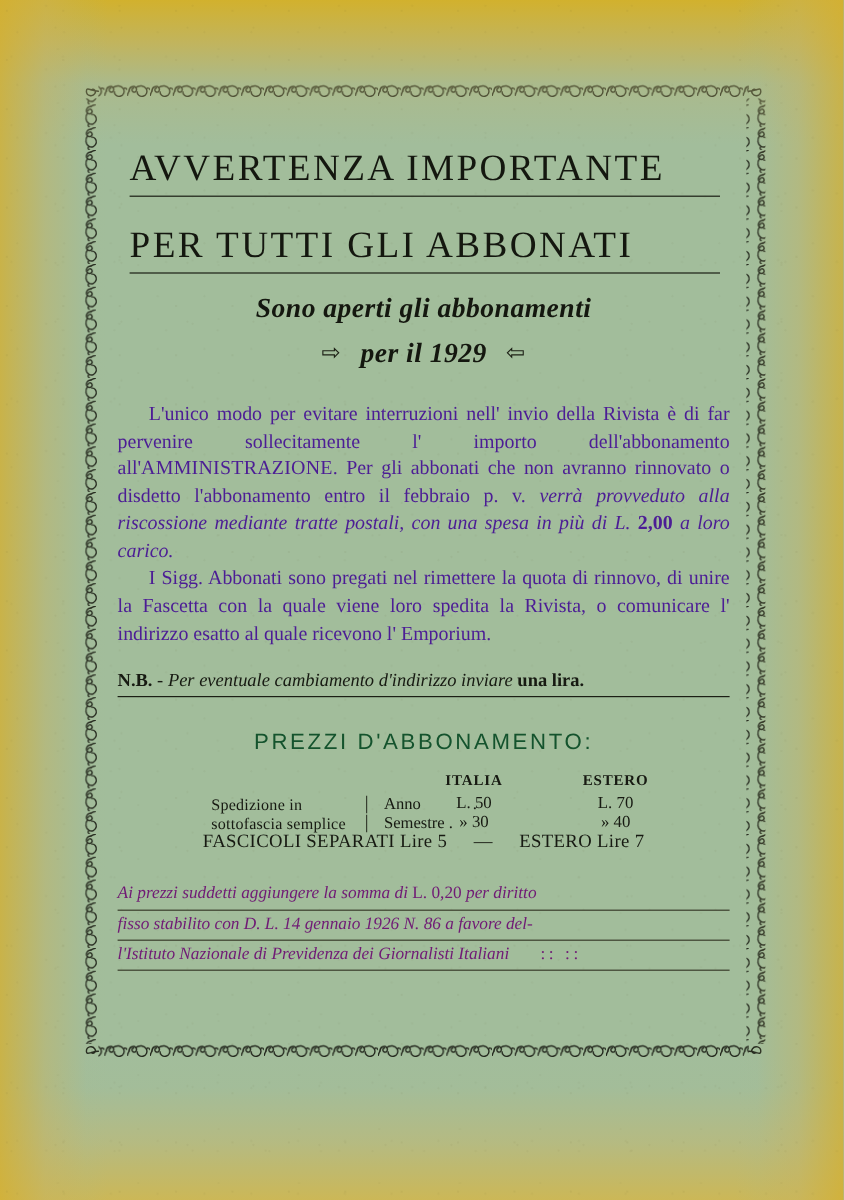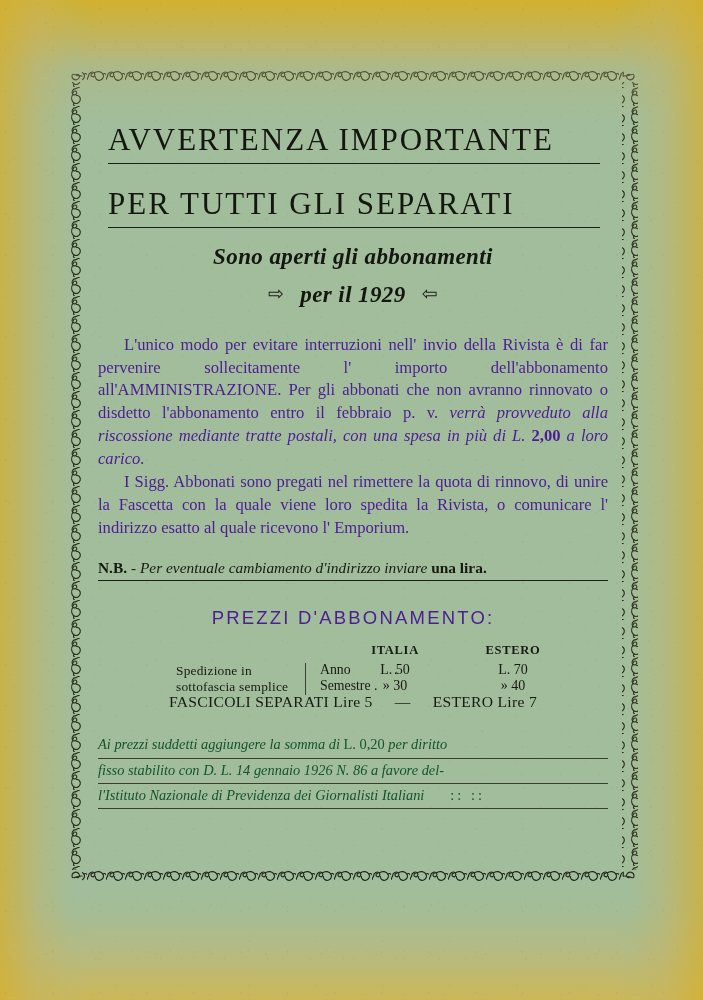--- a/index.html
+++ b/index.html
@@ -169,21 +169,21 @@
   .nb .nb-mid { font-style: italic; }
   .nb .nb-end { font-weight: bold; }
 
   
   .prices-title {
     margin-top: 26px;
     text-align: center;
     font-family: "Liberation Sans", sans-serif;
     font-size: 18.5px;
     letter-spacing: 2.2px;
-    color: #4c1d95;
+    color: #14532d;
   }
 
   .price-table {
     margin-top: 14px;
     position: relative;
     height: 48px;
   }
   .pt-head {
     position: absolute;
     top: 0;
@@ -256,21 +256,21 @@
   .fascicoli .dash { margin: 0 22px; }
 
   
   .footnote {
     margin-top: 22px;
     font-style: italic;
     font-size: 14.4px;
     line-height: 1.62;
     text-align: justify;
     text-justify: inter-word;
-    color: #14532d;
+    color: #701a75;
   }
   .footnote .fn-line {
     display: block;
     border-bottom: 1px solid #3a3d2c;
     padding-bottom: 1px;
     white-space: nowrap;
   }
   .footnote .up { font-style: normal; }
   .footnote .orn { letter-spacing: 3px; margin-left: 26px; font-style: normal; }
 </style>
@@ -312,21 +312,21 @@
         <path d="M556,8 C562,8 566,4 566,8 C566,12 561,13 559,10 C557.4,7.6 560,5.4 562,7"></path>
         <path d="M14,808 C8,808 4,812 4,808 C4,804 9,803 11,806 C12.6,808.4 10,810.6 8,809"></path>
         <path d="M556,808 C562,808 566,812 566,808 C566,804 561,803 559,806 C557.4,808.4 560,810.6 562,809"></path>
       </g>
     </svg>
   </div>
 
   <div id="content">
 
     <div class="head-line head-1">AVVERTENZA  IMPORTANTE</div>
-    <div class="head-line head-2">PER TUTTI GLI SEPARATI</div>
+    <div class="head-line head-2">PER TUTTI GLI ABBONATI</div>
 
     <div class="subtitle sub-1">Sono aperti gli abbonamenti</div>
     <div class="subtitle sub-2">
       <span class="arrow">⇨</span><span>per il 1929</span><span class="arrow">⇦</span>
     </div>
 
     <div class="body-block">
       <p><span>L'unico modo per evitare interruzioni nell' invio della Rivista è di far pervenire sollecitamente l' importo dell'abbonamento all'</span><span class="sc">AMMINISTRAZIONE</span><span>. Per gli abbonati che non avranno rinnovato o disdetto l'abbonamento entro il febbraio p. v. </span><span class="it">verrà provveduto alla riscossione mediante tratte postali, con una spesa in più di L. </span><span class="bd">2,00</span><span class="it"> a loro carico.</span></p>
       <p>I Sigg. Abbonati sono pregati nel rimettere la quota di rinnovo, di unire la Fascetta con la quale viene loro spedita la Rivista, o comunicare l' indirizzo esatto al quale ricevono l' Emporium.</p>
     </div>

